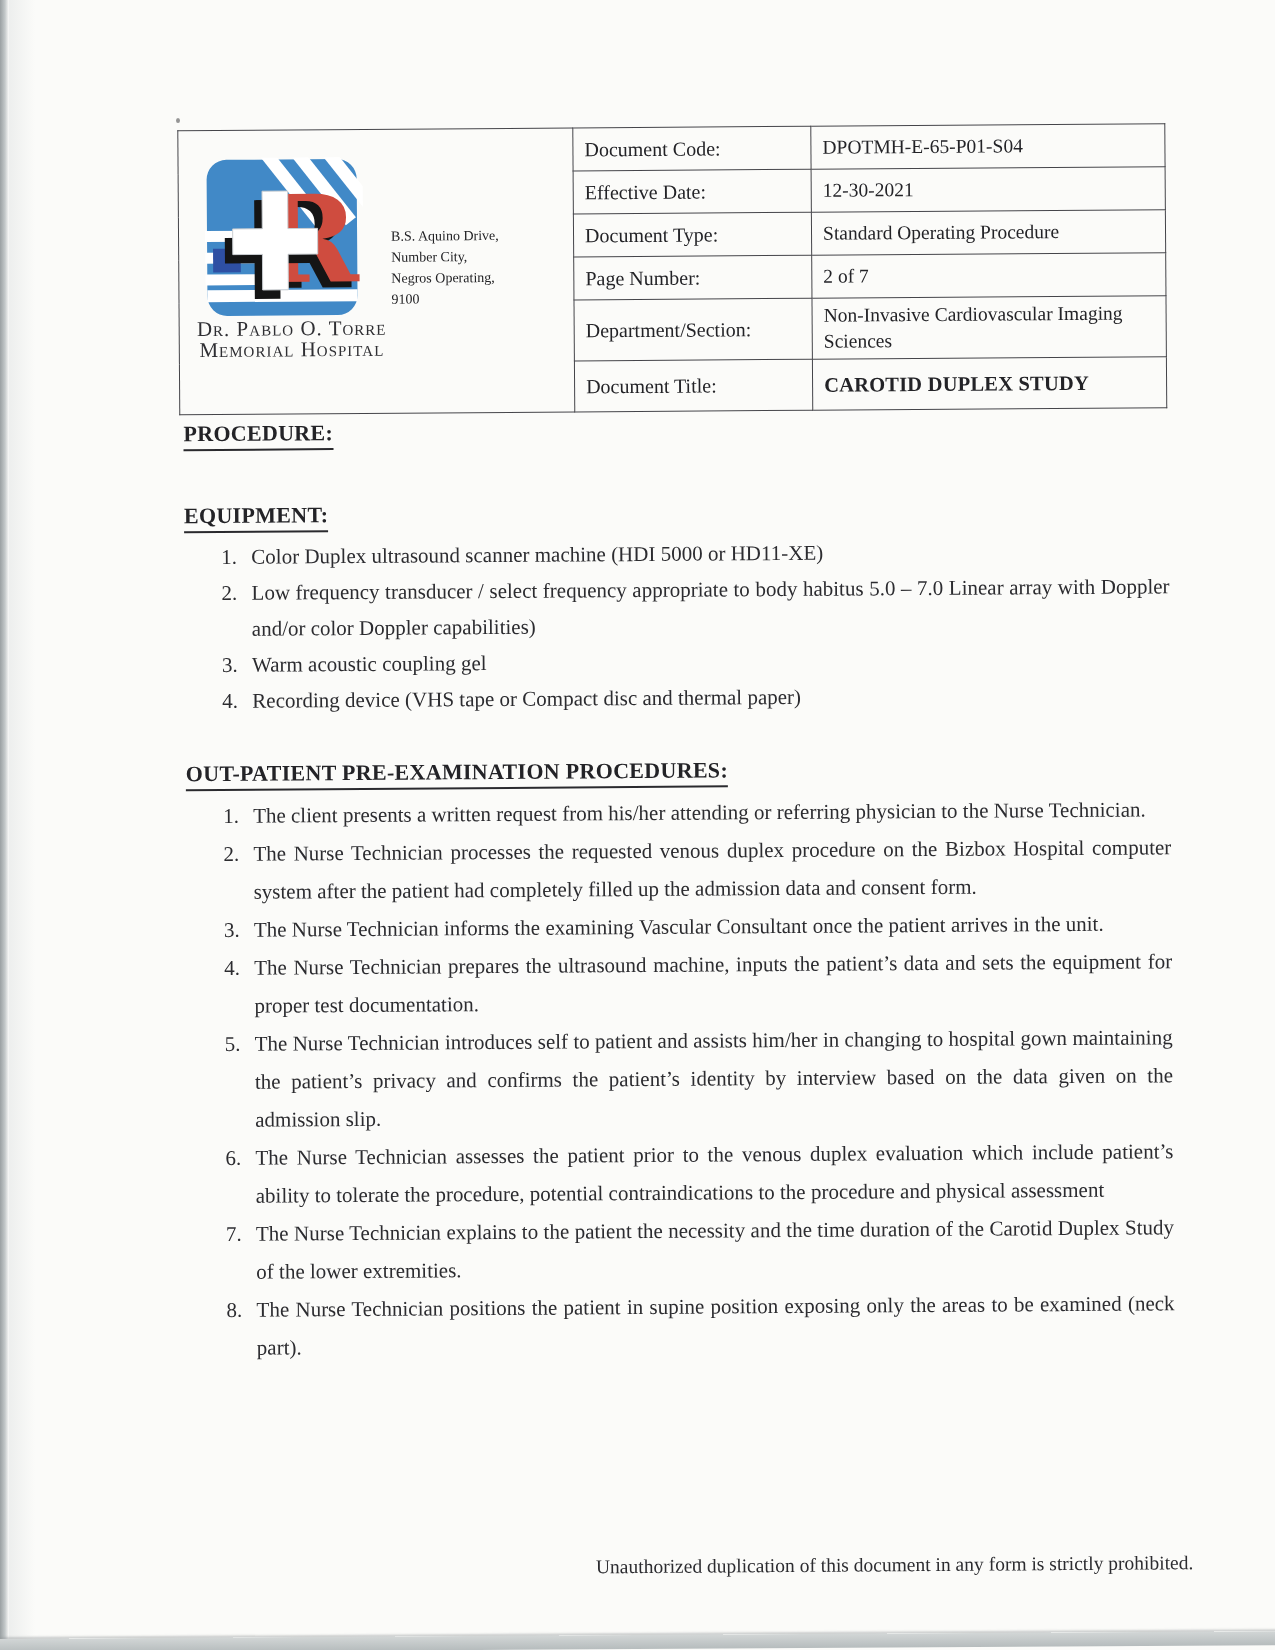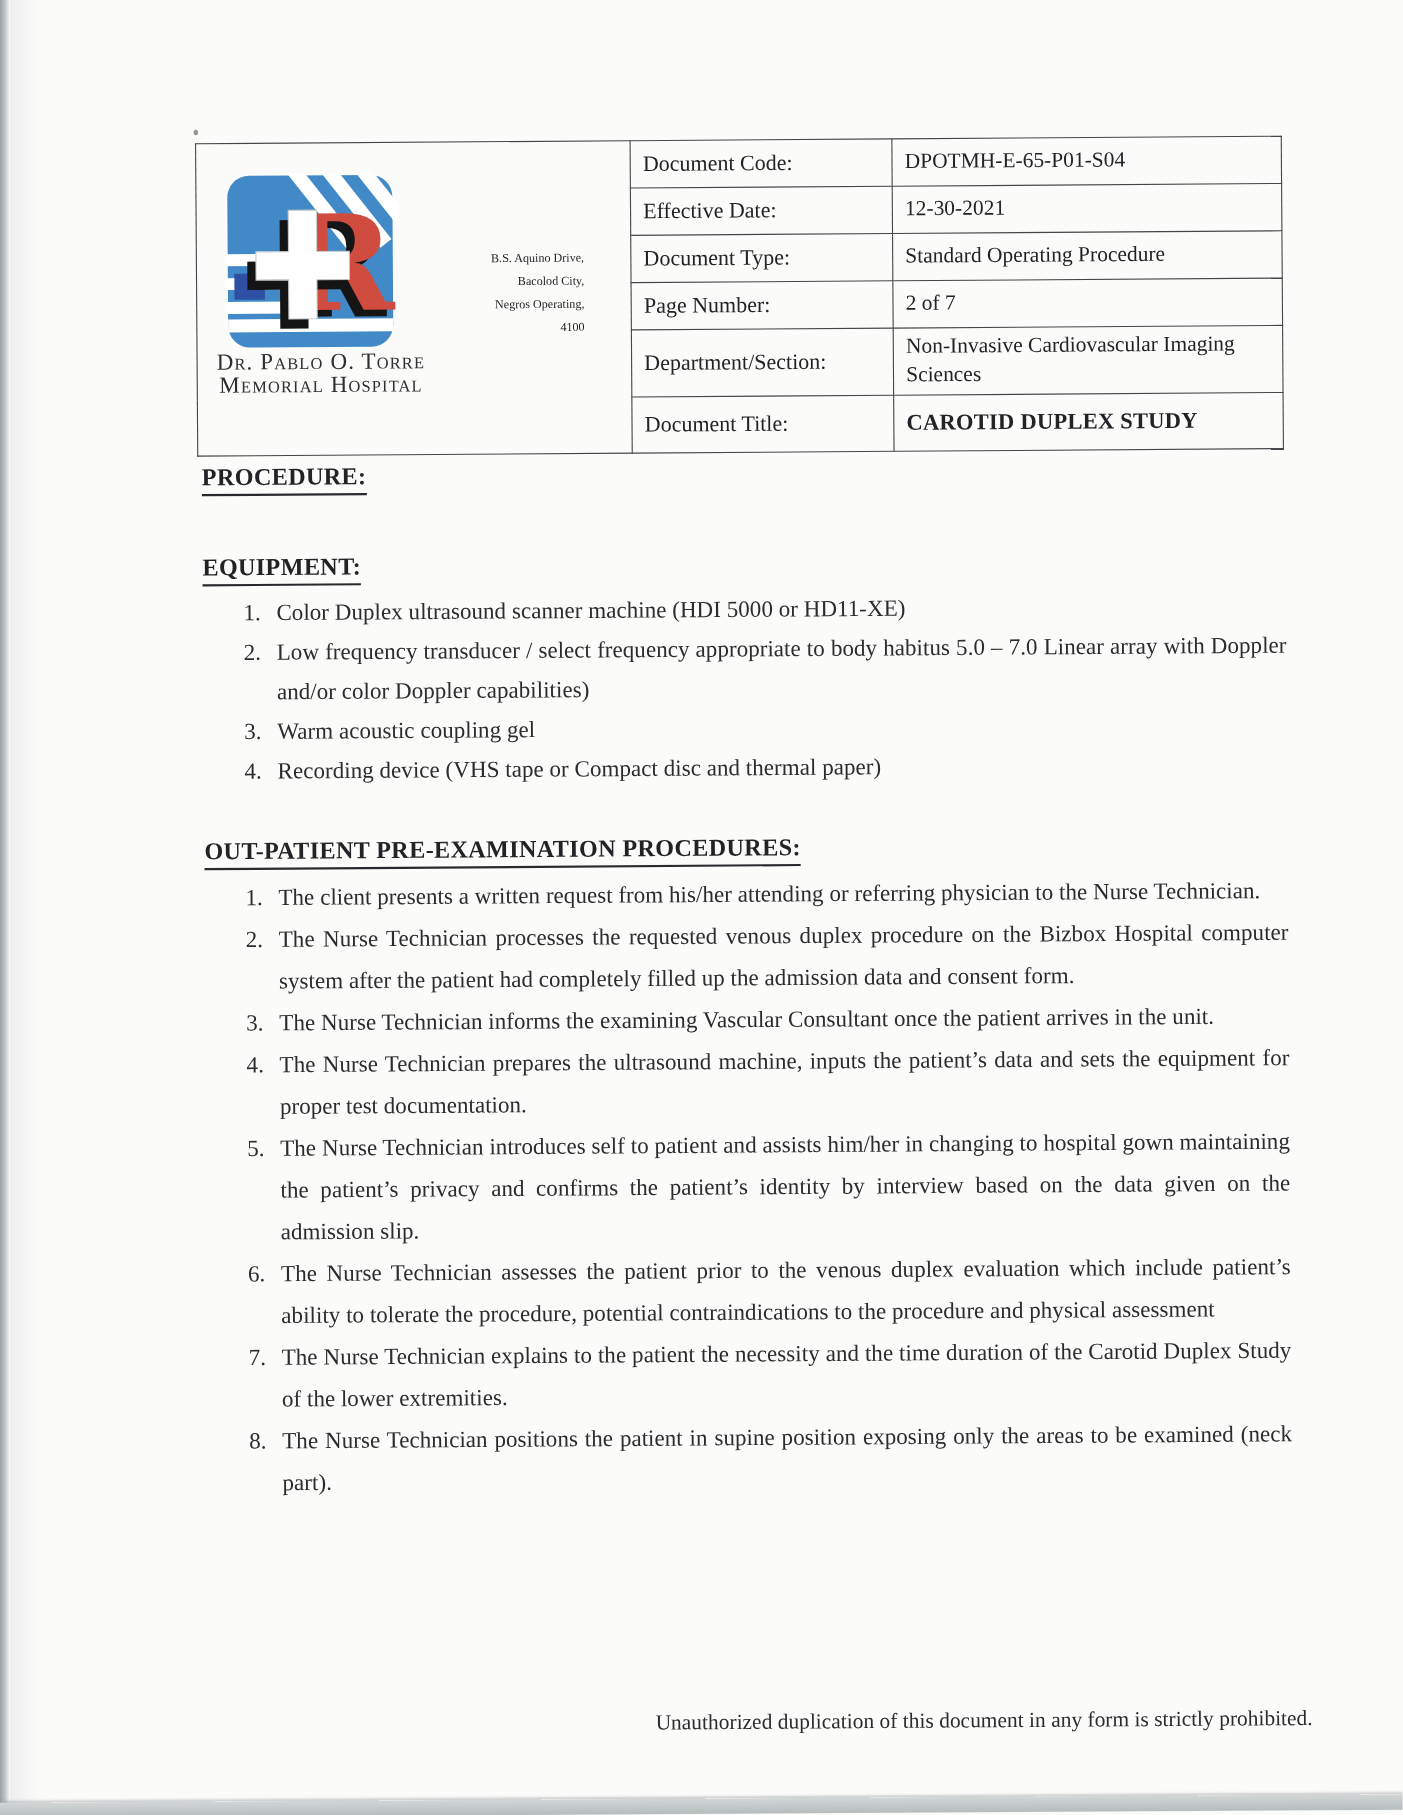--- a/index.html
+++ b/index.html
@@ -30,22 +30,22 @@
   td.lbl{width:220px;padding:2px 6px 2px 11px;font-size:20px;color:#232327;}
   td.val{width:334px;padding:2px 8px 2px 11px;font-size:19.5px;line-height:26px;color:#232327;}
   td.val.v-bold{font-weight:bold;font-size:20.5px;letter-spacing:.2px;}
   tr.r1 td,tr.r2 td,tr.r3 td,tr.r4 td{height:38px;}
   tr.r5 td{height:56px;}
   tr.r6 td{height:46px;}
   
   .logo-wrap{position:absolute;left:26px;top:27px;width:158px;height:164px;}
   .org-name{position:absolute;left:4px;top:188px;width:216px;text-align:center;
     font-variant:small-caps;font-size:21px;line-height:21px;letter-spacing:1px;color:#2f2f33;}
-  .addr{position:absolute;left:212px;top:96px;width:140px;text-align:right;
-    font-size:11px;line-height:21px;color:#232326;}
+  .addr{position:absolute;left:212px;top:96px;width:140px;text-align:left;
+    font-size:14px;line-height:21px;color:#232326;}
   
   .body-text{position:absolute;left:185px;top:418px;width:985px;}
   .hd{display:inline-block;margin:0;font-size:22px;font-weight:bold;color:#232327;
     letter-spacing:.3px;border-bottom:2.5px solid #2a2a2e;padding-bottom:2px;line-height:26px;}
   #equip-h{margin-top:52px;}
   #outp-h{margin-top:24px;}
   ol.plist{list-style:none;margin:6px 0 0 0;padding:0;}
   ol.plist li{display:flex;font-size:21px;}
   ol.plist .li-num{flex:none;width:30px;margin-left:37px;}
   ol.plist .li-txt{flex:1;text-align:justify;}
@@ -85,23 +85,23 @@
             <path d="M50 43 h26 v38 h30 v26 h-30 v36 h-26 v-36 h-30 v-26 h30 z" fill="#141414"></path>
             <path d="M58 34 h26 v38 h30 v26 h-30 v36 h-26 v-36 h-30 v-26 h30 z" fill="#ffffff" stroke="#c9cdd1" stroke-width="1"></path>
           </svg>
         </div>
         <div class="org-name">
           <div>Dr. Pablo O. Torre</div>
           <div>Memorial Hospital</div>
         </div>
         <div class="addr">
           <div>B.S. Aquino Drive,</div>
-          <div>Bacolod City,</div>
+          <div>Number City,</div>
           <div>Negros Operating,</div>
-          <div>4100</div>
+          <div>9100</div>
         </div>
       </td>
       <td class="lbl">Document Code:</td>
       <td class="val">DPOTMH-E-65-P01-S04</td>
     </tr>
     <tr class="r2">
       <td class="lbl">Effective Date:</td>
       <td class="val">12-30-2021</td>
     </tr>
     <tr class="r3">

